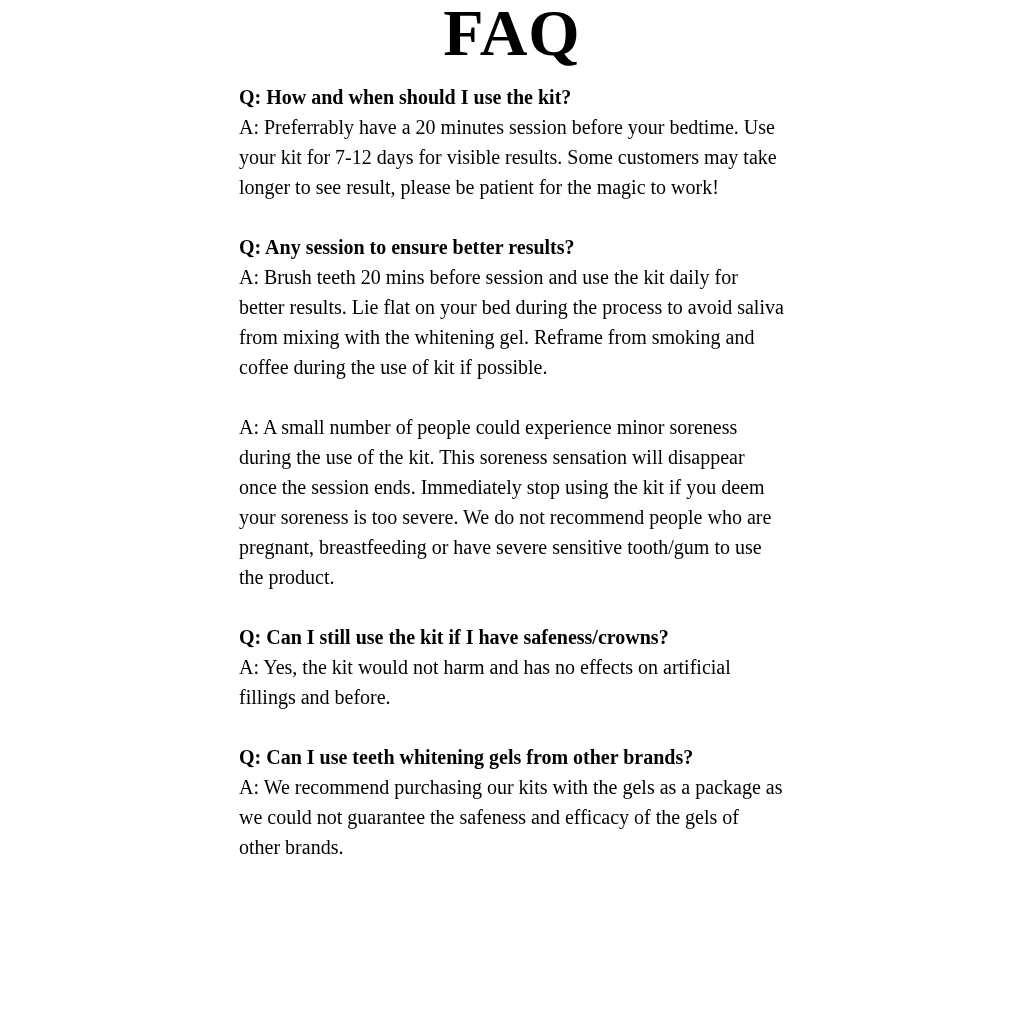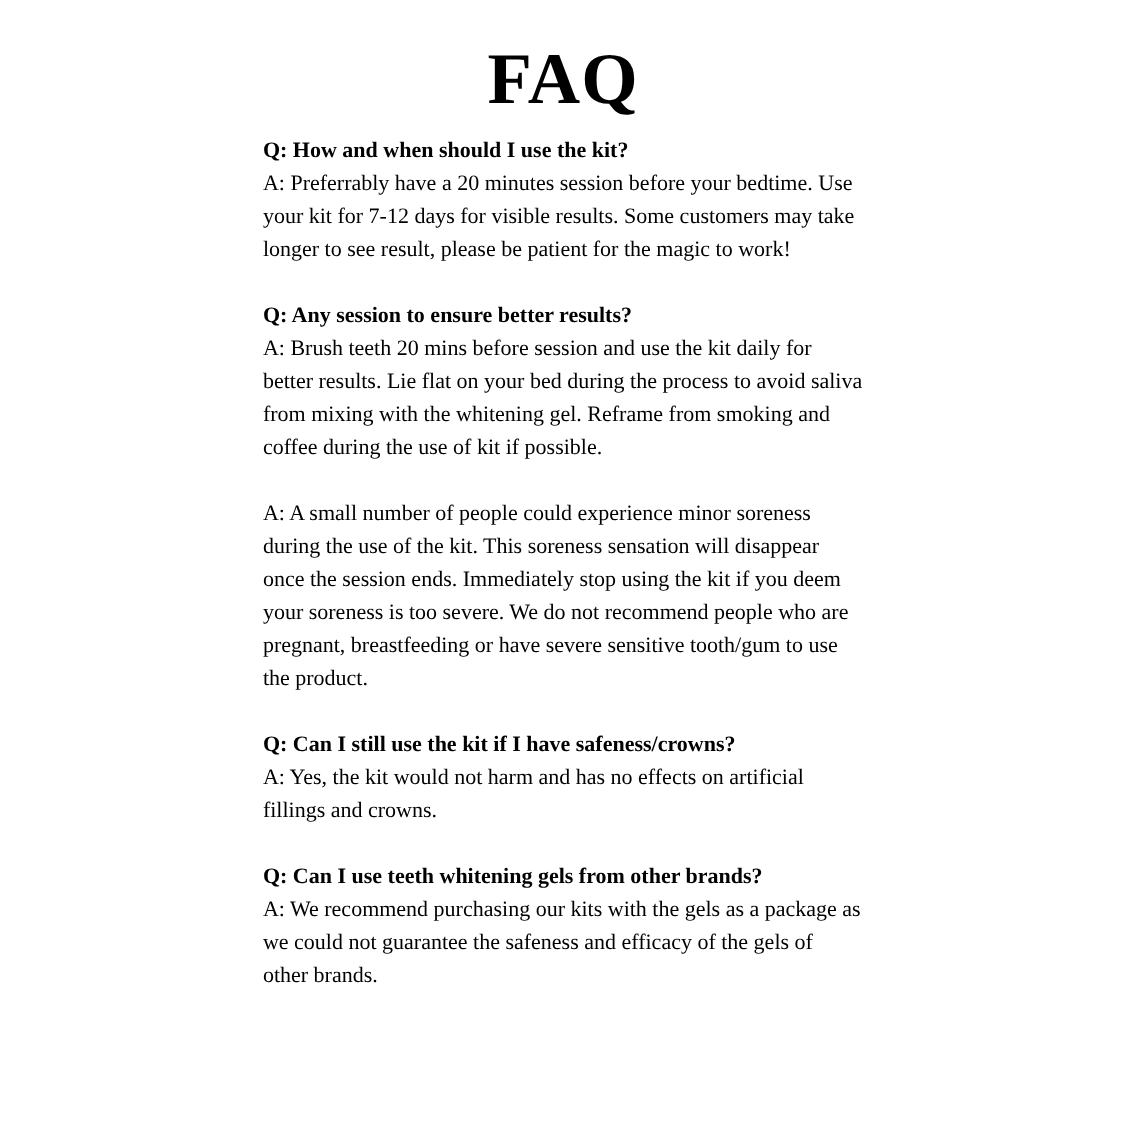--- a/index.html
+++ b/index.html
@@ -11,21 +11,20 @@
     width: 1024px;
     height: 1024px;
     font-family: "Liberation Serif", "DejaVu Serif", serif;
     color: #000000;
     overflow: hidden;
   }
   .page {
     width: 1024px;
     height: 1024px;
     box-sizing: border-box;
-    padding-top: 40px;
   }
   .faq-title {
     width: 100%;
     text-align: center;
     font-size: 66px;
     font-weight: bold;
     line-height: 1;
     letter-spacing: 1px;
     margin: 0 0 16px 0;
   }
@@ -65,21 +64,21 @@
       <p class="faq-question">Q: Any session to ensure better results?</p>
       <p class="faq-answer">A: Brush teeth 20 mins before session and use the kit daily for better results. Lie flat on your bed during the process to avoid saliva from mixing with the whitening gel. Reframe from smoking and coffee during the use of kit if possible.</p>
     </div>
 
     <div class="faq-section">
       <p class="faq-answer">A: A small number of people could experience minor soreness during the use of the kit. This soreness sensation will disappear once the session ends. Immediately stop using the kit if you deem your soreness is too severe. We do not recommend people who are pregnant, breastfeeding or have severe sensitive tooth/gum to use the product.</p>
     </div>
 
     <div class="faq-section">
       <p class="faq-question">Q: Can I still use the kit if I have safeness/crowns?</p>
-      <p class="faq-answer">A: Yes, the kit would not harm and has no effects on artificial fillings and crowns.</p>
+      <p class="faq-answer">A: Yes, the kit would not harm and has no effects on artificial fillings and before.</p>
     </div>
 
     <div class="faq-section">
       <p class="faq-question">Q: Can I use teeth whitening gels from other brands?</p>
       <p class="faq-answer">A: We recommend purchasing our kits with the gels as a package as we could not guarantee the safeness and efficacy of the gels of other brands.</p>
     </div>
 
   </div>
 </div>
 

